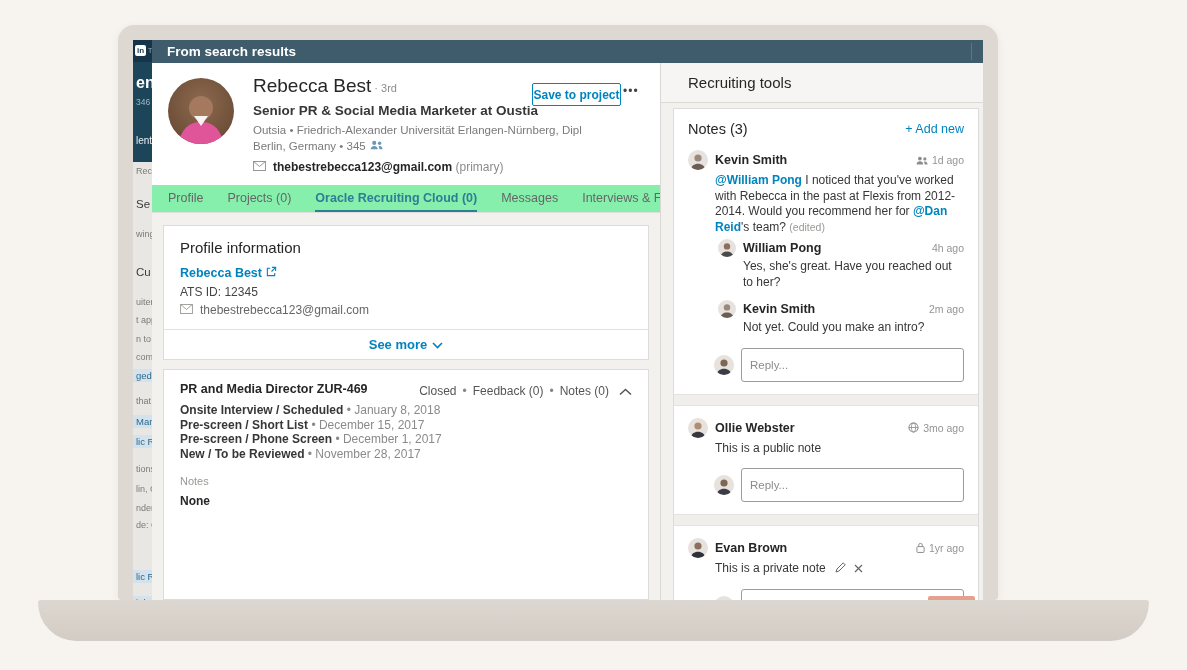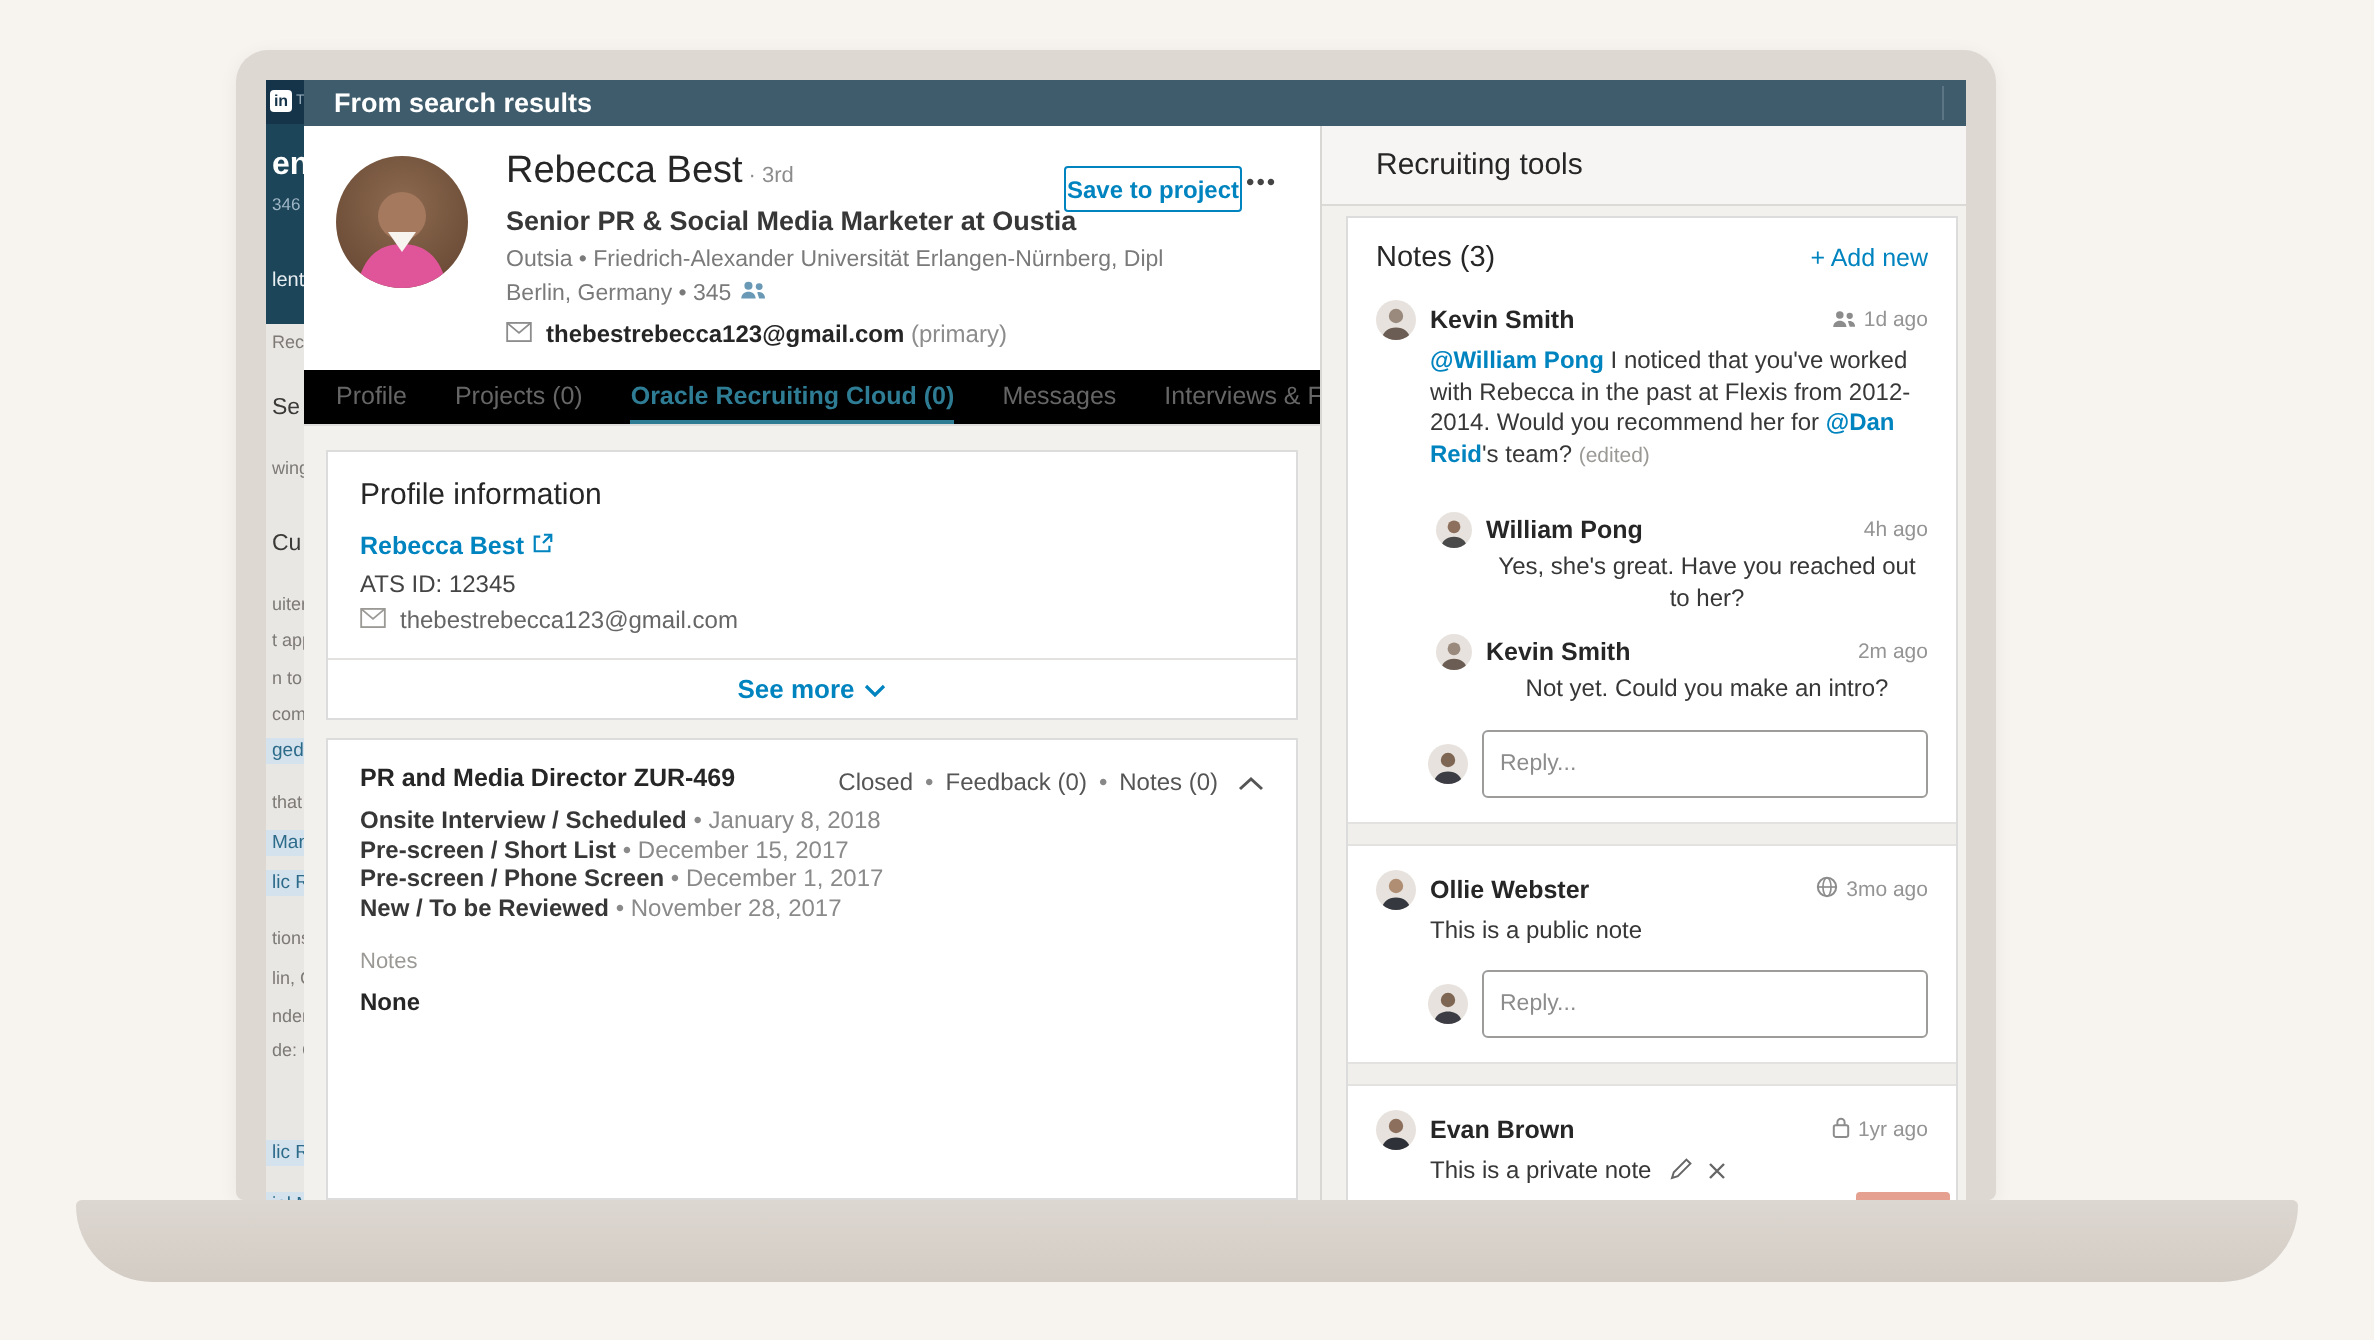--- a/index.html
+++ b/index.html
@@ -32,21 +32,21 @@
   
   .overlay { position:absolute; left:19px; top:0; width:831px; height:560px; background:#fff; }
   .topbar { position:absolute; left:0; top:0; width:831px; height:23px; background:#3e5c6c; color:#fff;
     display:flex; align-items:center; }
   .topbar-title { font-size:13.5px; font-weight:bold; margin-left:15px; }
   .pagination { position:absolute; right:22px; top:0; height:40px; display:flex; align-items:flex-end; gap:7px; color:#e9eef1; }
   .pagination .count { font-size:11px; }
   .topbar-sep { position:absolute; right:11px; top:3px; width:1px; height:17px; background:#5d7685; }
 
   .main { position:absolute; left:0; top:23px; width:831px; height:537px; display:flex; }
-  .profile-col { width:508px; height:537px; background:#000000; position:relative; }
+  .profile-col { width:508px; height:537px; background:#86efac; position:relative; }
   .tools-col { width:323px; height:537px; background:#f3f1ee; border-left:1px solid #d9d7d4; position:relative; }
 
   
   .p-header { position:relative; height:122px; background:#fff; }
   .avatar-lg { position:absolute; left:16px; top:15px; width:66px; height:66px; border-radius:50%;
     background:radial-gradient(circle at 50% 38%, #8d6a50 0%, #6f4f39 70%, #5c4030 100%); overflow:hidden; }
   .avatar-lg svg { position:absolute; left:0; top:8px; }
   .name-row { position:absolute; left:101px; top:12px; }
   .p-name { font-size:19px; color:#262626; display:inline; }
   .p-degree { font-size:11px; color:#8c8c8c; margin-left:3px; }
@@ -111,21 +111,21 @@
   .avatar-sm svg { position:absolute; left:0; top:2px; }
   .note-author { font-size:12.5px; font-weight:bold; color:#262626; margin-left:7px; }
   .note-meta { margin-left:auto; display:flex; align-items:center; gap:4px; color:#8c8c8c; }
   .note-time { font-size:10.5px; color:#949494; }
   .note-body { margin-left:27px; margin-top:3px; font-size:12px; line-height:15.5px; color:#373737; }
   .mention { color:#0084bf; font-weight:bold; }
   .edited { color:#9b9995; font-size:10.5px; }
   .note-actions { display:inline-flex; gap:8px; margin-left:6px; vertical-align:-1px; }
   .icon-btn { background:none; border:none; cursor:pointer; color:#666; padding:0; line-height:1; }
 
-  .replies { margin-left:30px; margin-top:20px;text-align:center; }
+  .replies { margin-left:30px; margin-top:4px; }
   .reply { margin-bottom:10px; }
   .reply .note-body { margin-left:25px; margin-top:2px; }
   .avatar-xs { width:18px; height:18px; border-radius:50%; background:#e7e2dd; overflow:hidden; flex:none; position:relative; }
   .avatar-xs svg { position:absolute; left:0; top:2px; }
 
   .reply-row { display:flex; align-items:center; gap:7px; margin:12px 0 2px 26px; }
   .reply-input { flex:1; height:23px; border:1px solid #9e9c9a; border-radius:3px; padding:16px 8px;
     font-size:11.5px; font-family:inherit; color:#373737; background:#fff; }
   .reply-input::placeholder { color:#8c8c8c; }
 

